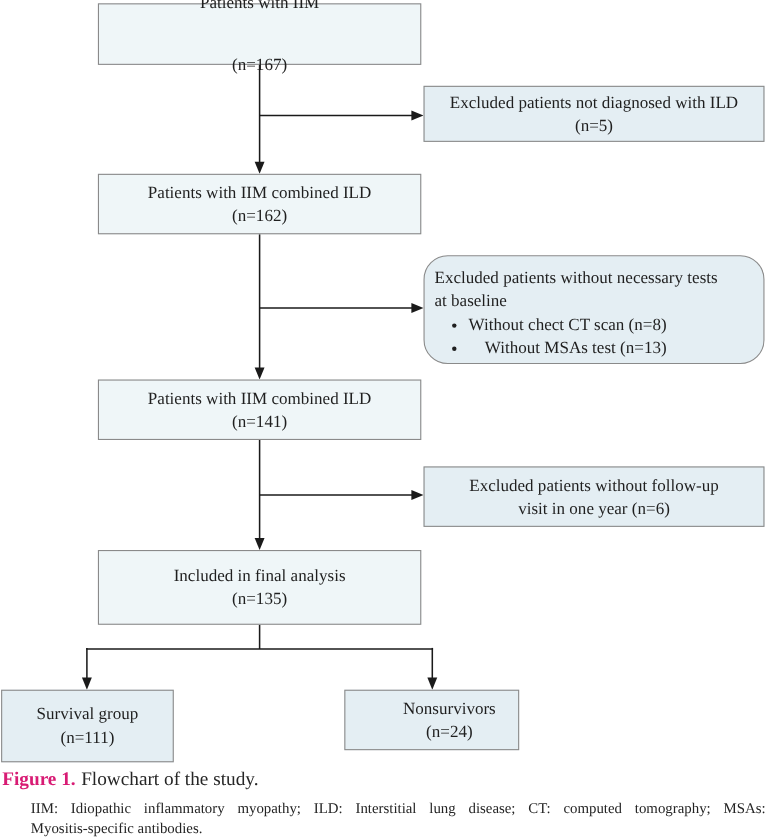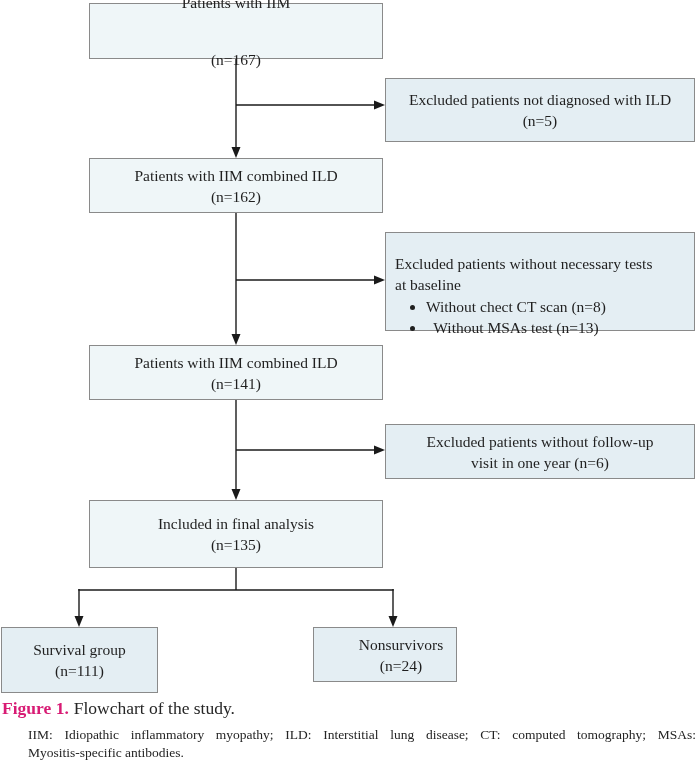--- a/index.html
+++ b/index.html
@@ -35,34 +35,35 @@
     align-items: center;
     text-align: center;
     font-size: 15.5px;
     line-height: 21px;
     color: var(--text);
   }
   .box.side { background: var(--node-fill-side); }
   .box.left-text {
     justify-content: flex-start;
     align-items: flex-start;
-    text-align: center;
-    padding: 20px 9px;
+    text-align: right;
+    padding: 9px 9px;
+    border-radius: 22px;
   }
   .box.left-text ul { margin: 1px 0 0 0; padding-left: 31px; }
   .box.left-text li { line-height: 21px; }
   .node-iim            { left: 89px;  top: 3px;   width: 294px; height: 56px; gap: 36px; }
   .node-iim-ild-162    { left: 89px;  top: 158px; width: 294px; height: 55px; }
   .node-iim-ild-141    { left: 89px;  top: 345px; width: 294px; height: 55px; }
   .node-final          { left: 89px;  top: 500px; width: 294px; height: 68px; }
-  .node-excl-no-ild    { left: 385px; top: 78px;  width: 310px; height: 64px; }
+  .node-excl-no-ild    { left: 385px; top: 78px;  width: 310px; height: 51px; }
   .node-excl-tests     { left: 385px; top: 232px; width: 310px; height: 99px; }
   .node-excl-followup  { left: 385px; top: 424px; width: 310px; height: 55px; }
   .node-survival       { left: 1px;   top: 627px; width: 157px; height: 66px; }
-  .node-nonsurvivors   { left: 313px; top: 627px; width: 144px; height: 55px; padding-left: 32px; }
+  .node-nonsurvivors   { left: 313px; top: 627px; width: 159px; height: 55px; padding-left: 32px; }
   .caption {
     position: absolute;
     left: 2px;
     top: 697px;
     font-size: 17.5px;
     line-height: 22px;
     color: #262626;
   }
   .caption .fig-label { color: var(--figure-label); font-weight: bold; margin-right: 5px; }
   .footnote {

